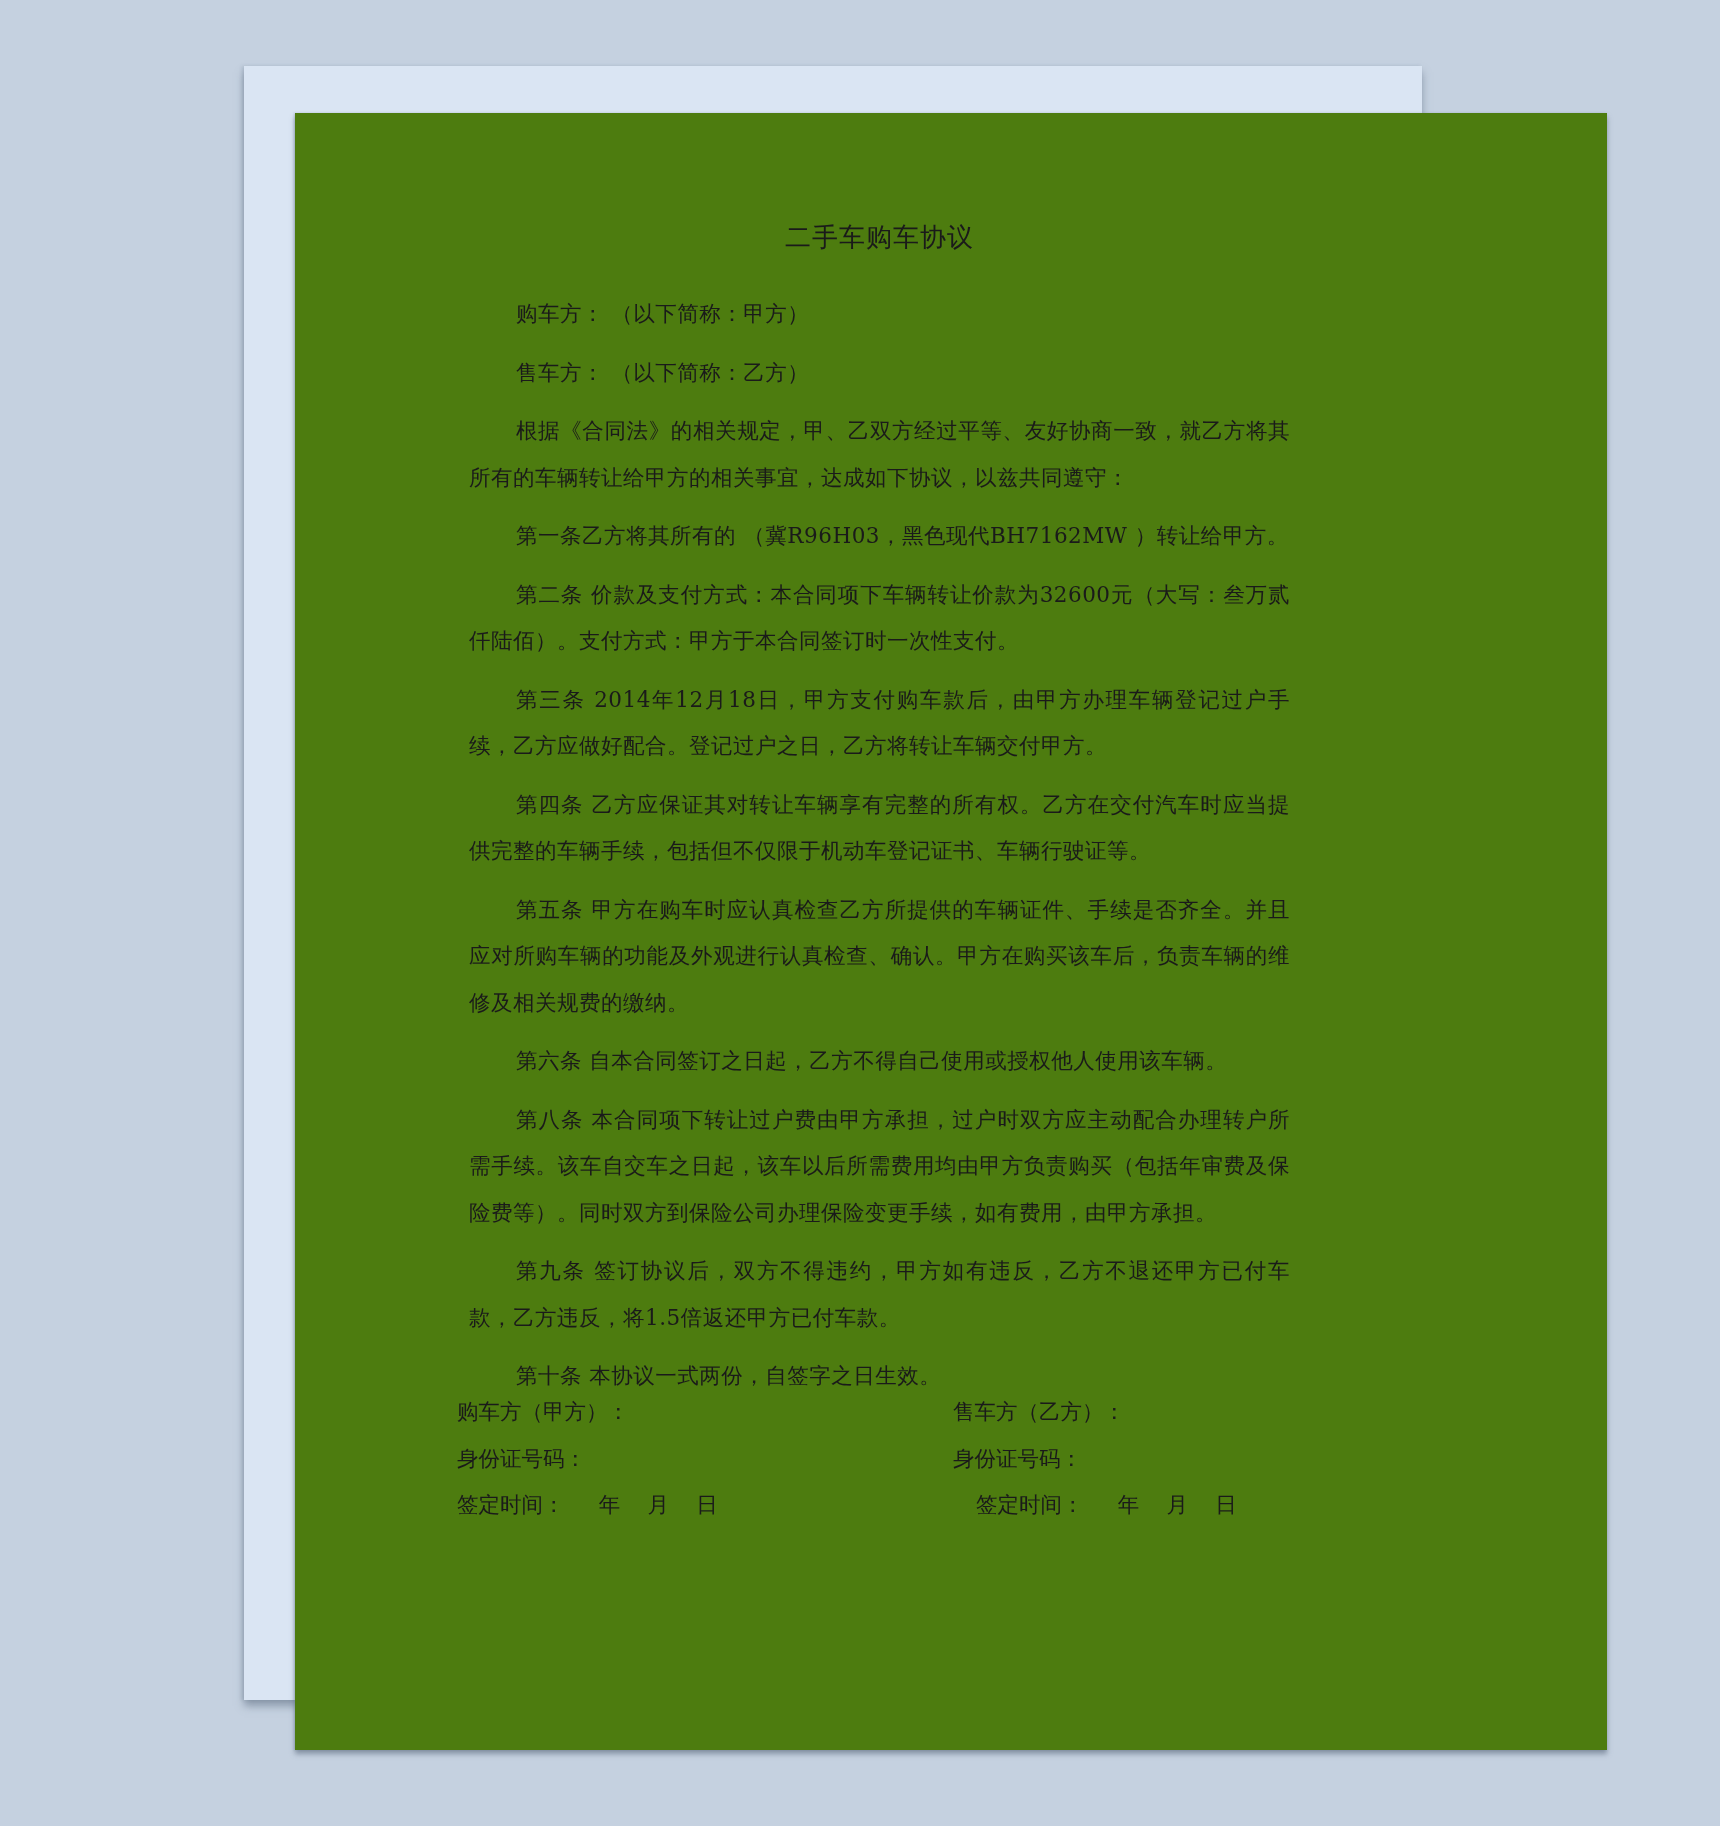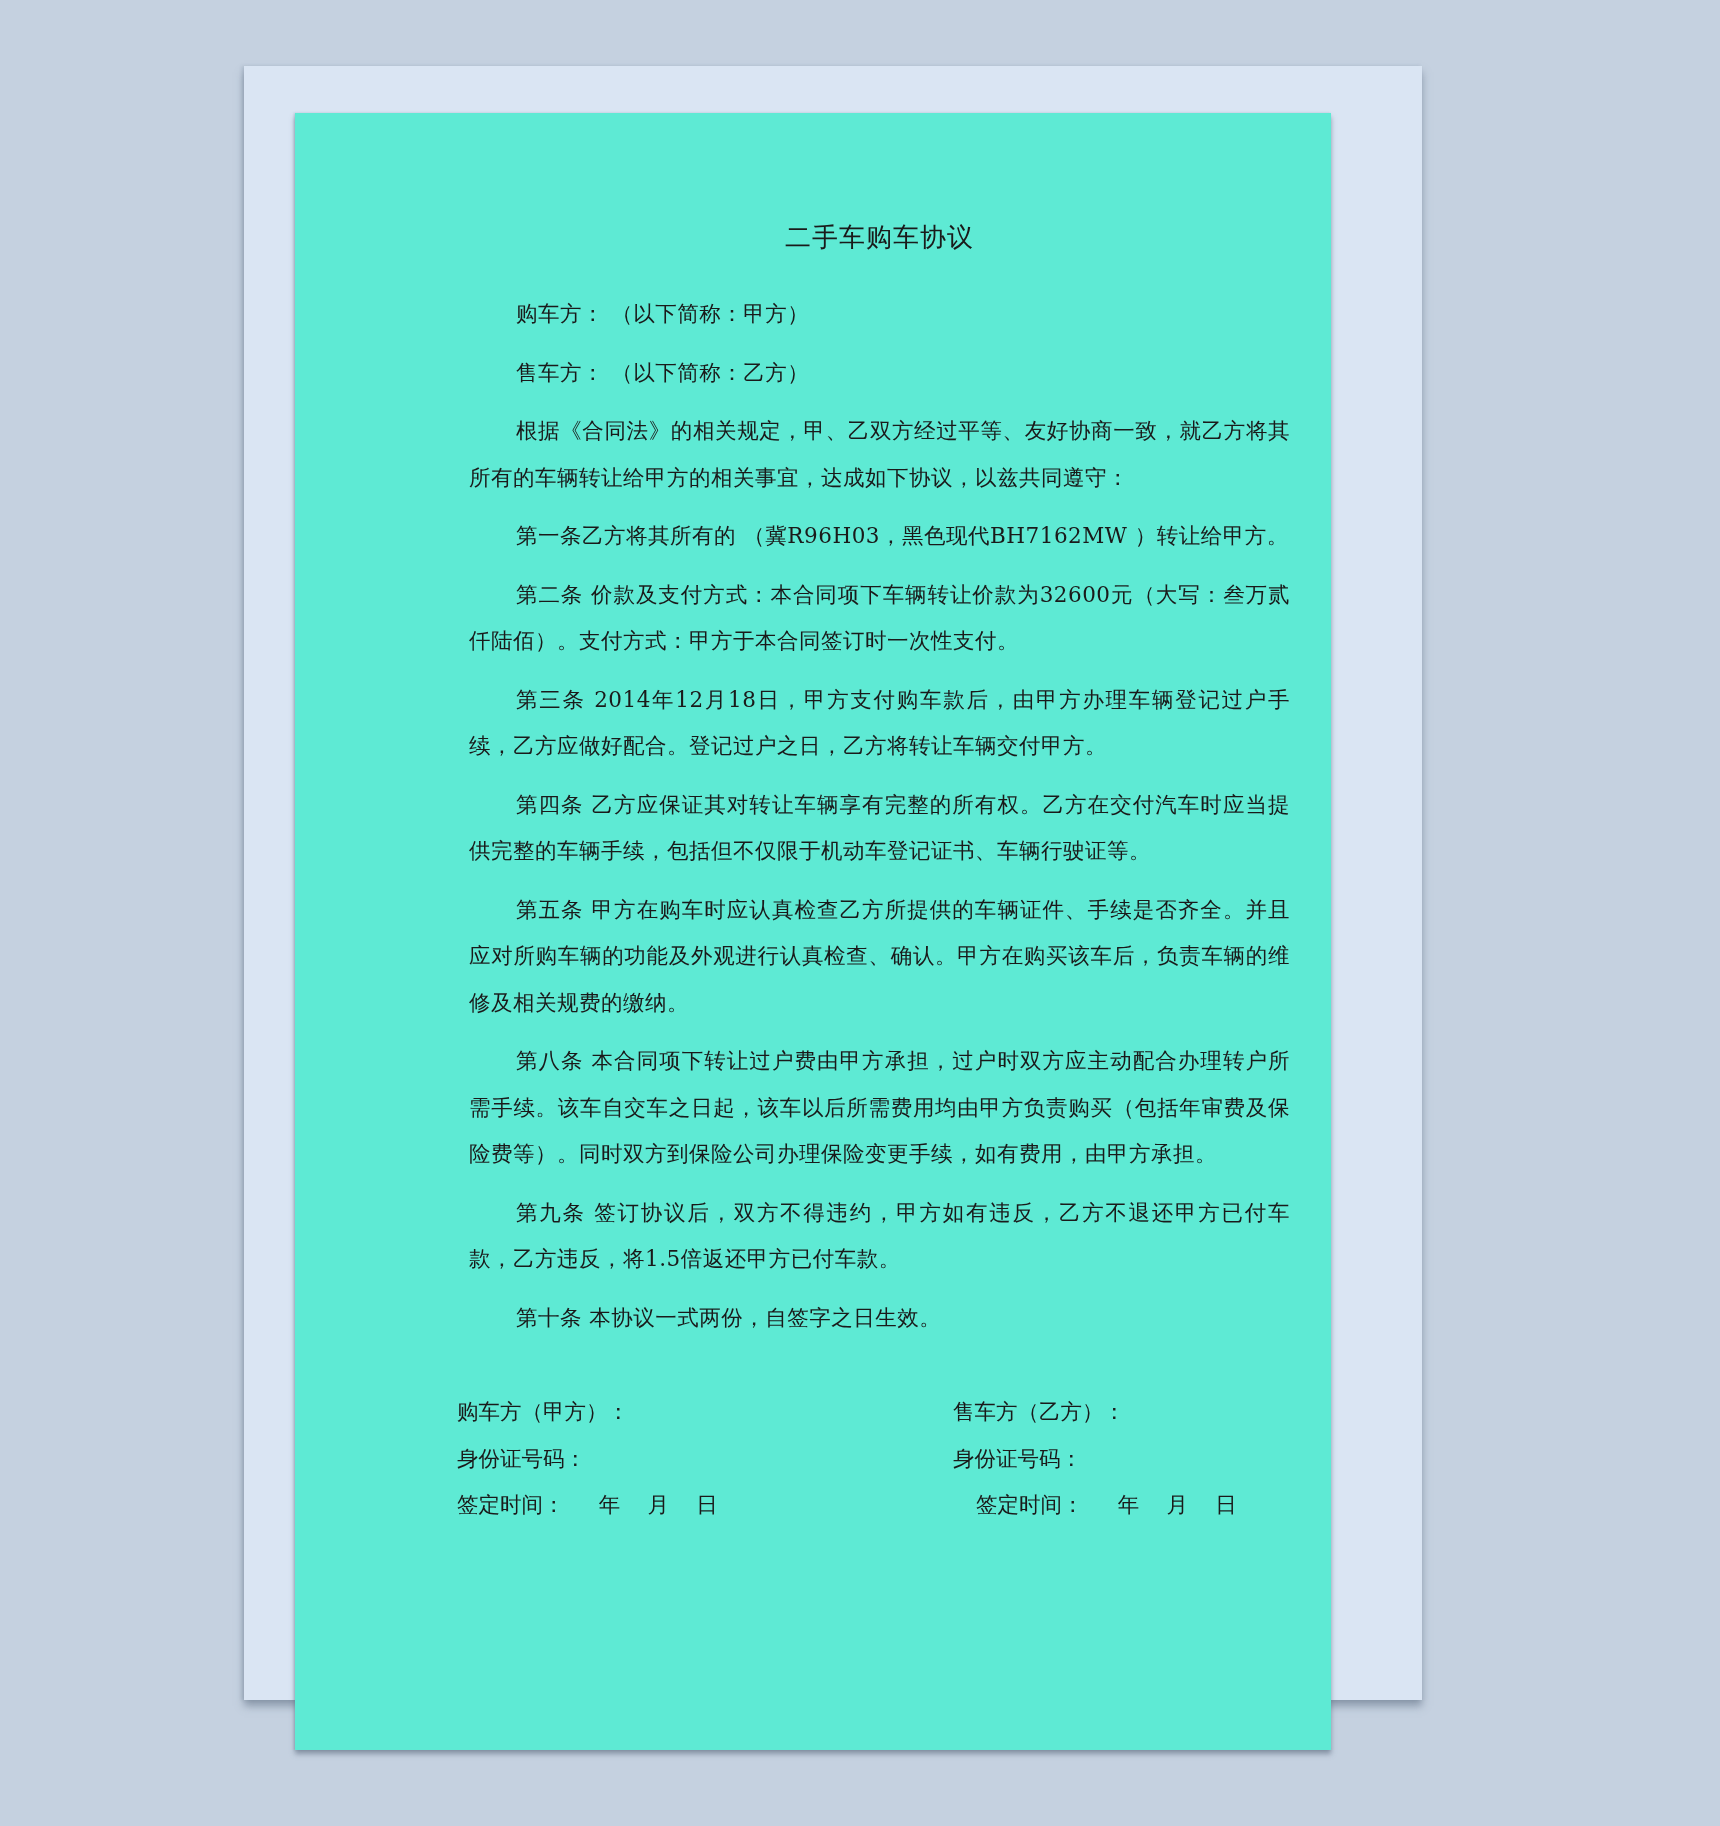--- a/index.html
+++ b/index.html
@@ -21,23 +21,23 @@
     top: 66px;
     width: 1178px;
     height: 1634px;
     background: #dae5f3;
     box-shadow: 0 6px 8px rgba(90, 105, 125, 0.55), -2px 0 3px rgba(120,135,155,0.25);
   }
   .front-page {
     position: absolute;
     left: 295px;
     top: 113px;
-    width: 1036px;
+    width: 1312px;
     height: 1637px;
-    background: #5eead4;
+    background: #4d7c0f;
     box-shadow: 0 4px 5px rgba(90, 105, 125, 0.6), -1px 0 2px rgba(120,135,155,0.3);
   }
   .content {
     position: absolute;
     left: 162px;
     top: 0;
     width: 845px;
   }
   .title {
     position: absolute;
@@ -101,20 +101,21 @@
 
     <div class="body-text">
       <p class="para">购车方：  （以下简称：甲方）</p>
       <p class="para">售车方：  （以下简称：乙方）</p>
       <p class="para">根据《合同法》的相关规定，甲、乙双方经过平等、友好协商一致，就乙方将其所有的车辆转让给甲方的相关事宜，达成如下协议，以兹共同遵守：</p>
       <p class="para">第一条乙方将其所有的 （冀R96H03，黑色现代BH7162MW ）转让给甲方。</p>
       <p class="para">第二条 价款及支付方式：本合同项下车辆转让价款为32600元（大写：叁万贰仟陆佰）。支付方式：甲方于本合同签订时一次性支付。</p>
       <p class="para">第三条 2014年12月18日，甲方支付购车款后，由甲方办理车辆登记过户手续，乙方应做好配合。登记过户之日，乙方将转让车辆交付甲方。</p>
       <p class="para">第四条 乙方应保证其对转让车辆享有完整的所有权。乙方在交付汽车时应当提供完整的车辆手续，包括但不仅限于机动车登记证书、车辆行驶证等。</p>
       <p class="para">第五条 甲方在购车时应认真检查乙方所提供的车辆证件、手续是否齐全。并且应对所购车辆的功能及外观进行认真检查、确认。甲方在购买该车后，负责车辆的维修及相关规费的缴纳。</p>
+      <p class="para">第六条 自本合同签订之日起，乙方不得自己使用或授权他人使用该车辆。</p>
       <p class="para">第八条 本合同项下转让过户费由甲方承担，过户时双方应主动配合办理转户所需手续。该车自交车之日起，该车以后所需费用均由甲方负责购买（包括年审费及保险费等）。同时双方到保险公司办理保险变更手续，如有费用，由甲方承担。</p>
       <p class="para">第九条 签订协议后，双方不得违约，甲方如有违反，乙方不退还甲方已付车款，乙方违反，将1.5倍返还甲方已付车款。</p>
       <p class="para">第十条 本协议一式两份，自签字之日生效。</p>
     </div>
 
     <div class="sign-block">
       <div class="sign-row">
         <span class="sign-left">购车方（甲方）：</span>
         <span class="sign-right">售车方（乙方）：</span>
       </div>

